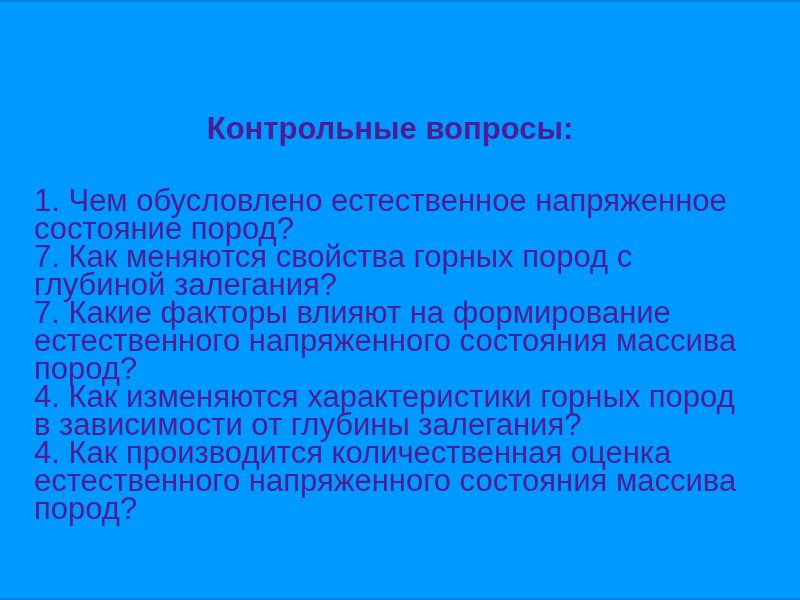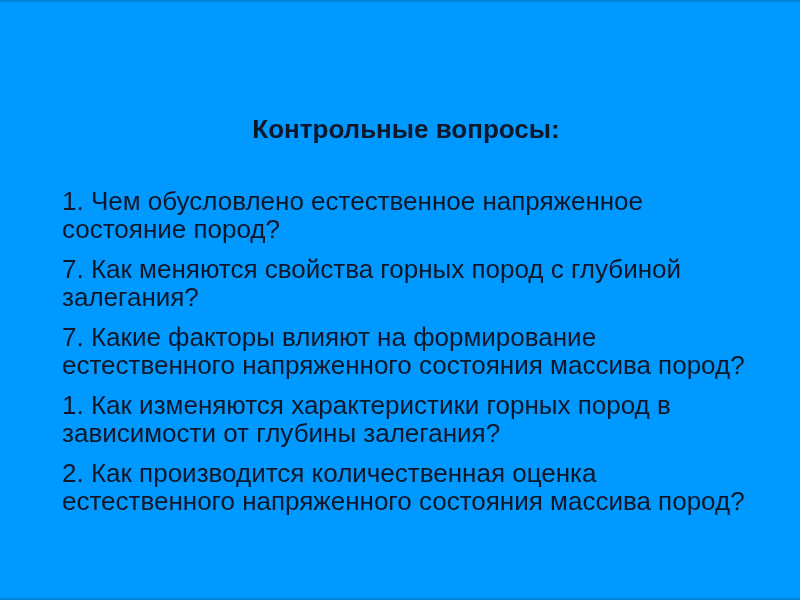--- a/index.html
+++ b/index.html
@@ -18,46 +18,46 @@
     position: absolute;
     left: 0;
     width: 100%;
     height: 2px;
     background: #0085de;
   }
   .edge-line.top { top: 0; }
   .edge-line.bottom { bottom: 0; }
   .content {
     position: absolute;
-    left: 50px;
+    left: 34px;
     top: 115px;
     width: 712px;
-    color: #0f172a;
-    font-size: 26px;
+    color: #4c1d95;
+    font-size: 31px;
     line-height: 28px;
   }
   .slide-title {
     text-align: center;
     font-weight: bold;
     margin: 0 0 44px 0;
   }
   .question {
-    margin: 12px;
+    margin: 0;
   }
 </style>
 </head>
 <body>
 
 <div class="slide">
   <div class="edge-line top"></div>
 
   <div class="content">
     <div class="slide-title">Контрольные вопросы:</div>
 
     <div class="question">1. Чем обусловлено естественное напряженное состояние пород?</div>
     <div class="question">7. Как меняются свойства горных пород с глубиной залегания?</div>
     <div class="question">7. Какие факторы влияют на формирование естественного напряженного состояния массива пород?</div>
-    <div class="question">1. Как изменяются характеристики горных пород в зависимости от глубины залегания?</div>
-    <div class="question">2. Как производится количественная оценка естественного напряженного состояния массива пород?</div>
+    <div class="question">4. Как изменяются характеристики горных пород в зависимости от глубины залегания?</div>
+    <div class="question">4. Как производится количественная оценка естественного напряженного состояния массива пород?</div>
   </div>
 
   <div class="edge-line bottom"></div>
 </div>
 
 </body></html>

